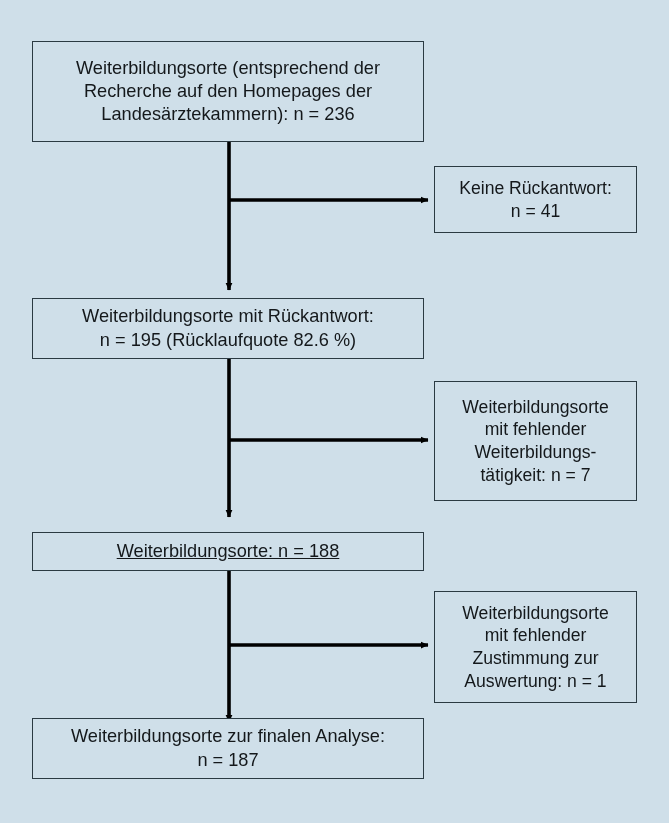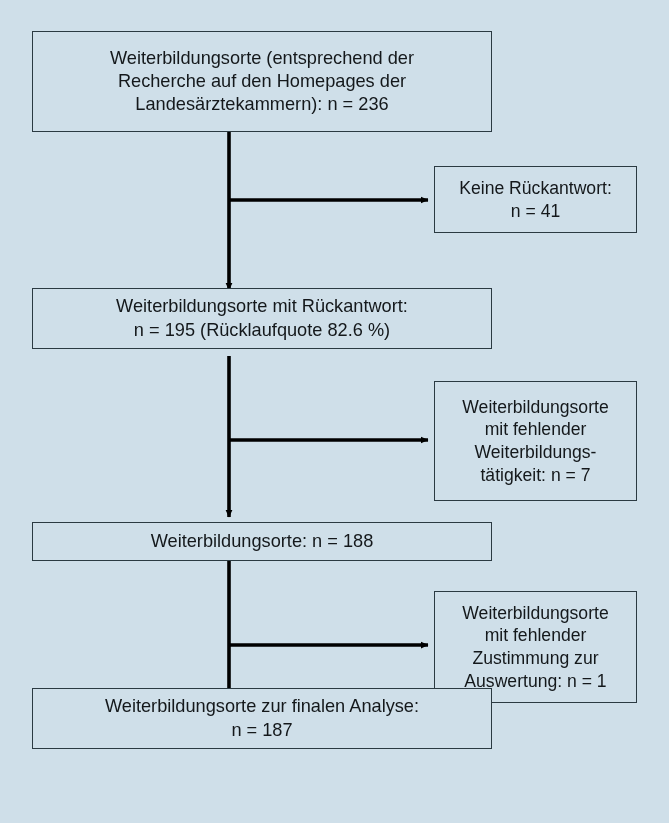--- a/index.html
+++ b/index.html
@@ -27,35 +27,36 @@
     display: flex;
     align-items: center;
     justify-content: center;
     text-align: center;
     color: #14181b;
     line-height: 1.28;
     white-space: pre-line;
   }
   .main-box {
     left: 32px;
-    width: 460px;
+    width: 392px;
     font-size: 18.2px;
     padding: 2px 10px;
+    margin-top: 10px;
   }
   .side-box {
     left: 434px;
     width: 203px;
     font-size: 17.6px;
     padding: 7px 8px;
   }
   
   #box-recruitment   { top: 31px;  height: 101px; }
   #box-responded     { top: 288px; height: 61px;  }
-  #box-training      { top: 522px; height: 39px;  }
-  #box-final         { top: 688px; height: 61px;  }
+  #box-training      { top: 522px; height: 39px; text-decoration: underline;  }
+  #box-final         { top: 708px; height: 61px;  }
   
   #box-no-response   { top: 166px; height: 67px;  }
   #box-missing-act   { top: 381px; height: 120px; }
   #box-missing-cons  { top: 591px; height: 112px; }
 
   svg.connectors {
     position: absolute;
     left: 0;
     top: 0;
     width: 669px;

